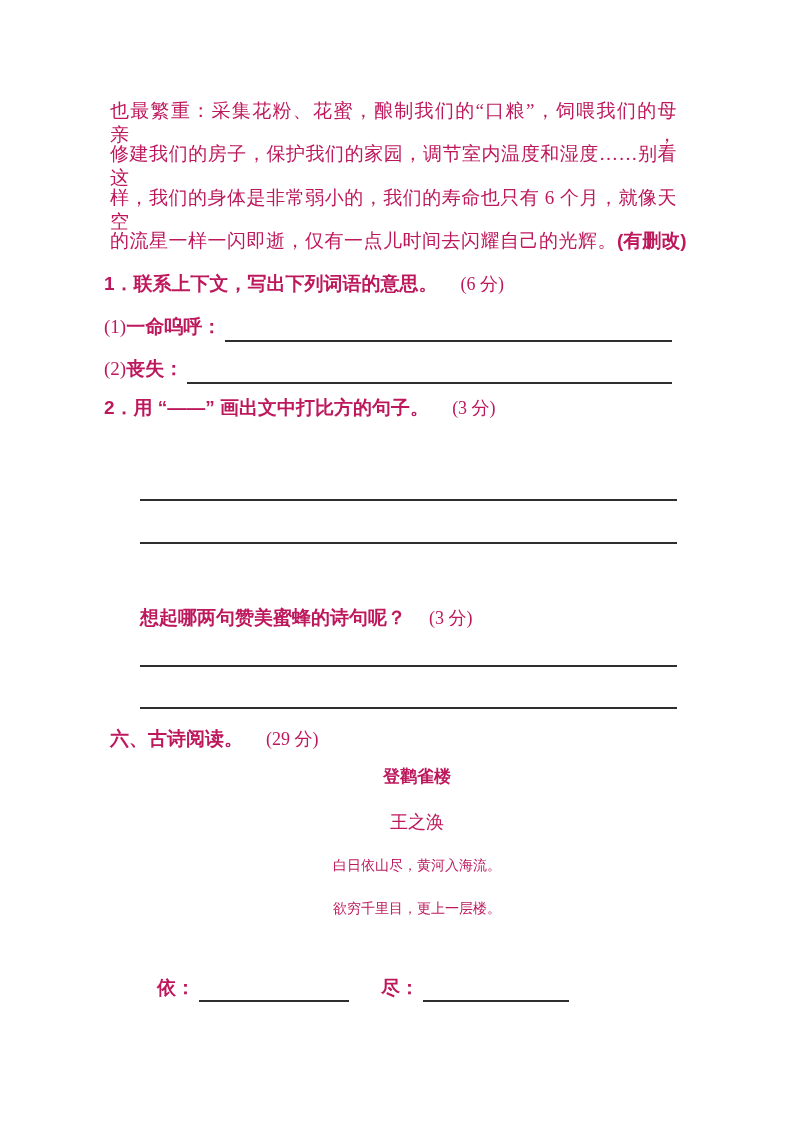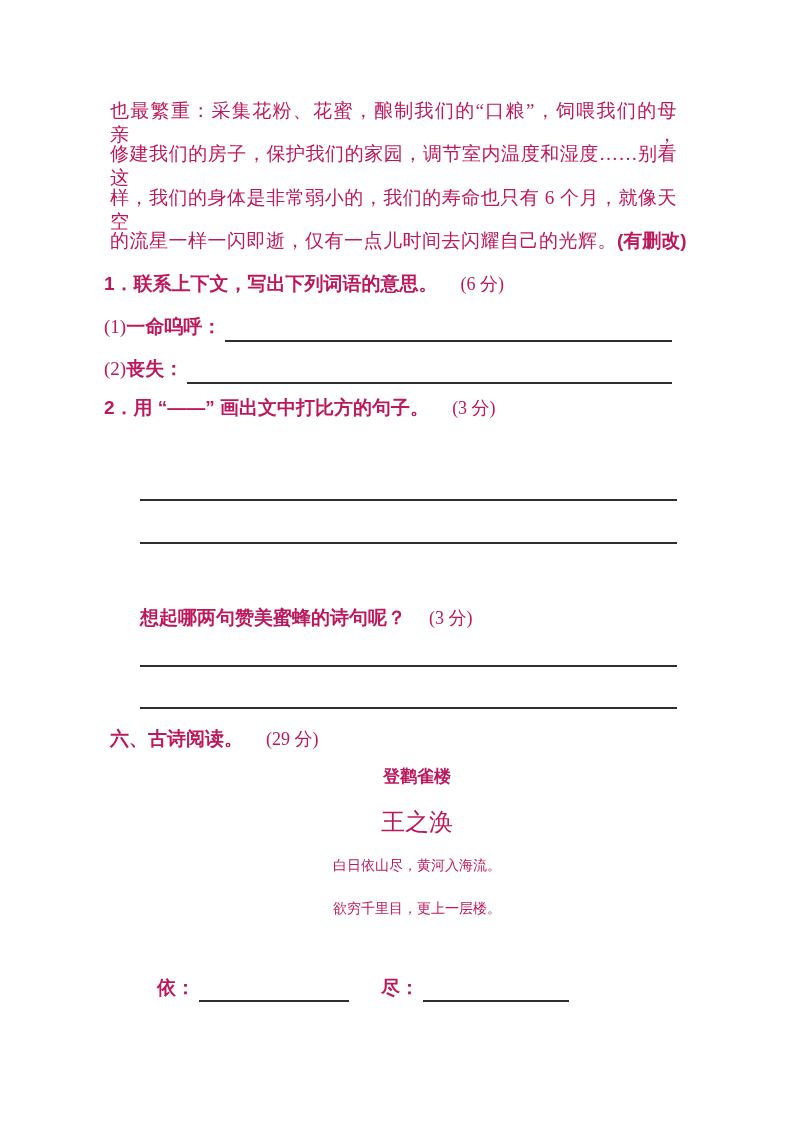--- a/index.html
+++ b/index.html
@@ -14,21 +14,21 @@
   .score{font-family:"Liberation Serif", serif;font-weight:400;font-size:18px;margin-left:23px;}
   .passage{left:110px;width:567px;letter-spacing:.5px;}
   .jfy{text-align:justify;text-align-last:justify;white-space:normal;}
   .note{font-family:"Liberation Sans", sans-serif;font-weight:600;letter-spacing:0;}
   .blankrow{display:flex;left:104px;width:568px;}
   .blankrow .fill{flex:1;border-bottom:2px solid #2e2e2e;margin-left:4px;}
   .ansline{position:absolute;left:140px;width:537px;height:0;border-top:2px solid #2e2e2e;}
   .center{left:110px;width:614px;text-align:center;}
   .title{font-size:17px;font-weight:700;}
   .poem{font-size:14px;}
-  .author{font-size:24px;}
+  .author{font-size:18px;}
   .charrow{left:157px;display:flex;align-items:stretch;}
   .ublank{border-bottom:2px solid #2e2e2e;margin-left:4px;}
   .gap30{width:32px;}
 </style>
 </head>
 <body>
 
 <div class="sheet">
 
   <div class="abs passage kai jfy" style="top:99px">也最繁重：采集花粉、花蜜，酿制我们的“口粮”，饲喂我们的母亲，</div>

